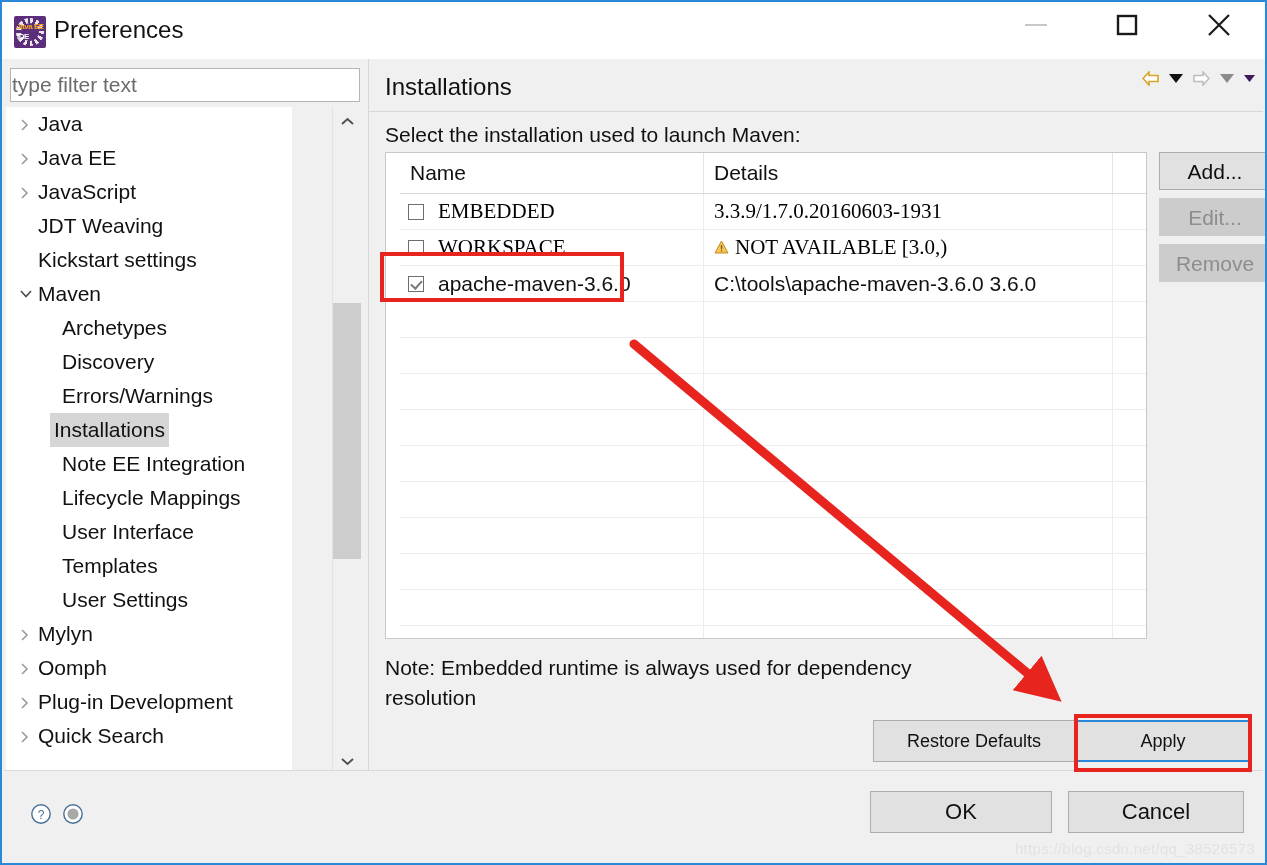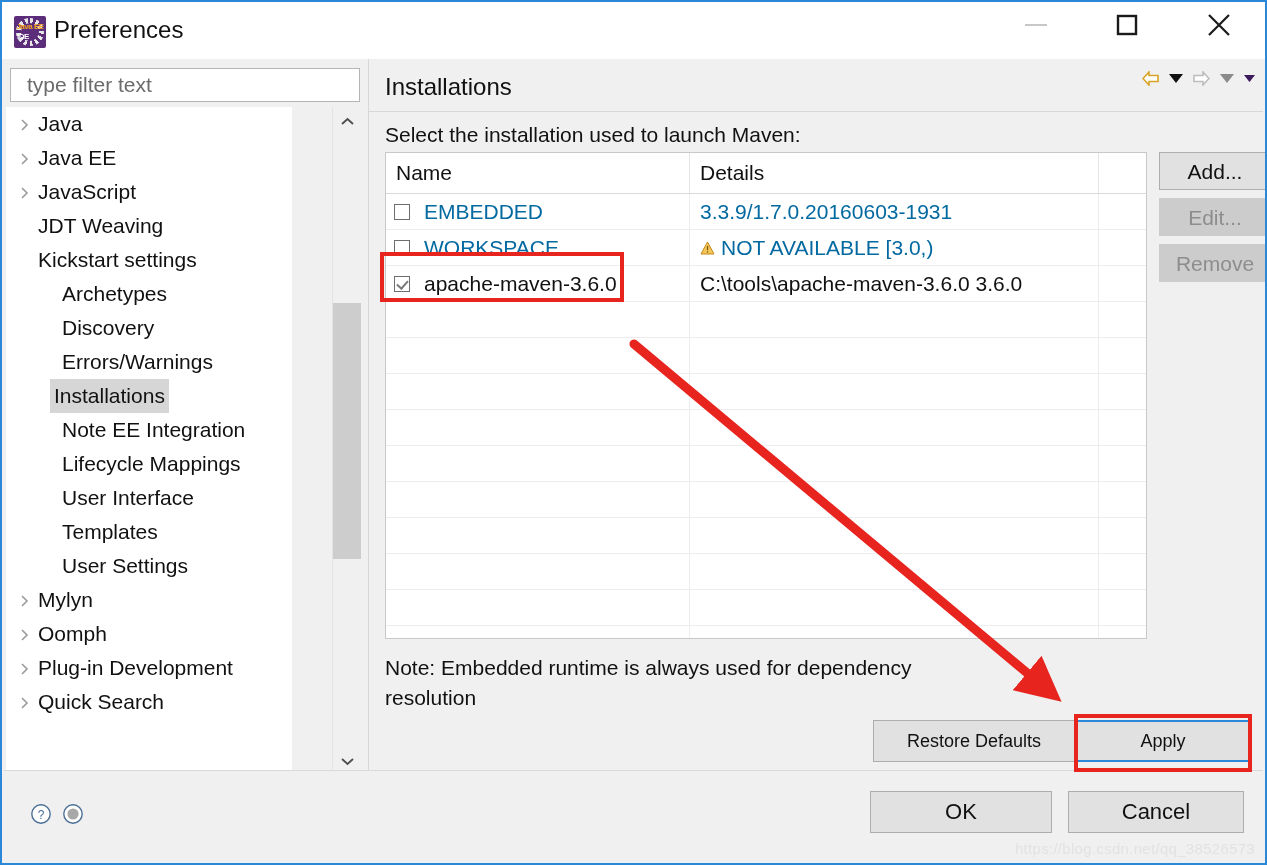--- a/index.html
+++ b/index.html
@@ -100,21 +100,21 @@
     height: 34px;
     border: 1px solid #b5b5b5;
     background: #ffffff;
     box-sizing: border-box;
   }
   .filter-box input {
     width: 100%;
     height: 100%;
     border: 0;
     outline: none;
-    padding: 0 16px;
+    padding: 0 1px;
     box-sizing: border-box;
     font-family: "Liberation Sans", sans-serif;
     font-size: 21px;
     color: #333;
     background: transparent;
   }
   .filter-box input::placeholder { color: #6b6b6b; opacity: 1; }
 
   
   .tree {
@@ -218,20 +218,21 @@
   
   .table-wrap {
     position: absolute;
     left: 16px; top: 93px;
     width: 762px;
     height: 487px;
     background: #ffffff;
     border: 1px solid #c8c8c8;
     box-sizing: border-box;
     overflow: hidden;
+    padding-left: 14px;
   }
   .tbl-header {
     position: relative;
     height: 40px;
     border-bottom: 1px solid #d9d9d9;
     background: #ffffff;
   }
   .tbl-header .th {
     position: absolute;
     top: 0;
@@ -273,21 +274,21 @@
     border-left: 1px solid #ededed;
     white-space: nowrap;
   }
   .trow .cell-extra {
     position: absolute;
     left: 712px; top: 0;
     width: 50px; height: 35px;
     border-left: 1px solid #ededed;
   }
   .trow.disabled .cell-name,
-  .trow.disabled .cell-details { color: #0369a1; }
+  .trow.disabled .cell-details { color: #000000; font-family: Liberation Serif, serif; }
   .trow.enabled .cell-name,
   .trow.enabled .cell-details { color: #111; }
 
   .cbox {
     display: inline-block;
     width: 16px; height: 16px;
     border: 1px solid #6e6e6e;
     background: #fff;
     vertical-align: middle;
     position: relative;
@@ -453,20 +454,25 @@
             <path d="M2 1 L7 6 L2 11" stroke="#9b9b9b" stroke-width="1.6" fill="none"></path>
           </svg>
         </span><span class="label">Java EE</span></div>
       <div class="tree-item lvl0"><span class="chev">
           <svg width="10" height="12" viewBox="0 0 10 12">
             <path d="M2 1 L7 6 L2 11" stroke="#9b9b9b" stroke-width="1.6" fill="none"></path>
           </svg>
         </span><span class="label">JavaScript</span></div>
       <div class="tree-item lvl0"><span class="label">JDT Weaving</span></div>
       <div class="tree-item lvl0"><span class="label">Kickstart settings</span></div>
+      <div class="tree-item lvl0"><span class="chev">
+          <svg width="12" height="10" viewBox="0 0 12 10">
+            <path d="M1 2 L6 7.5 L11 2" stroke="#4d4d4d" stroke-width="1.6" fill="none"></path>
+          </svg>
+        </span><span class="label">Maven</span></div>
       <div class="tree-item lvl1"><span class="label">Archetypes</span></div>
       <div class="tree-item lvl1"><span class="label">Discovery</span></div>
       <div class="tree-item lvl1"><span class="label">Errors/Warnings</span></div>
       <div class="tree-item lvl1 selected"><span class="label">Installations</span></div>
       <div class="tree-item lvl1"><span class="label">Note EE Integration</span></div>
       <div class="tree-item lvl1"><span class="label">Lifecycle Mappings</span></div>
       <div class="tree-item lvl1"><span class="label">User Interface</span></div>
       <div class="tree-item lvl1"><span class="label">Templates</span></div>
       <div class="tree-item lvl1"><span class="label">User Settings</span></div>
       <div class="tree-item lvl0"><span class="chev">

